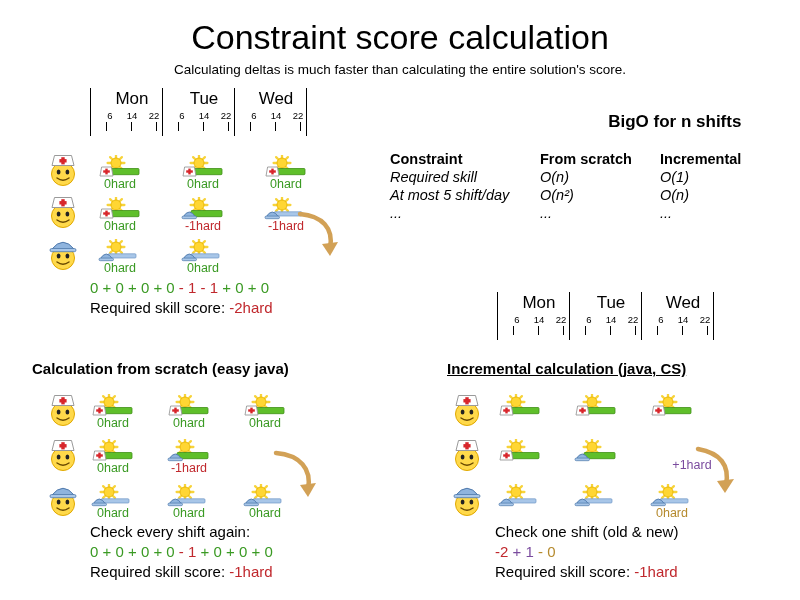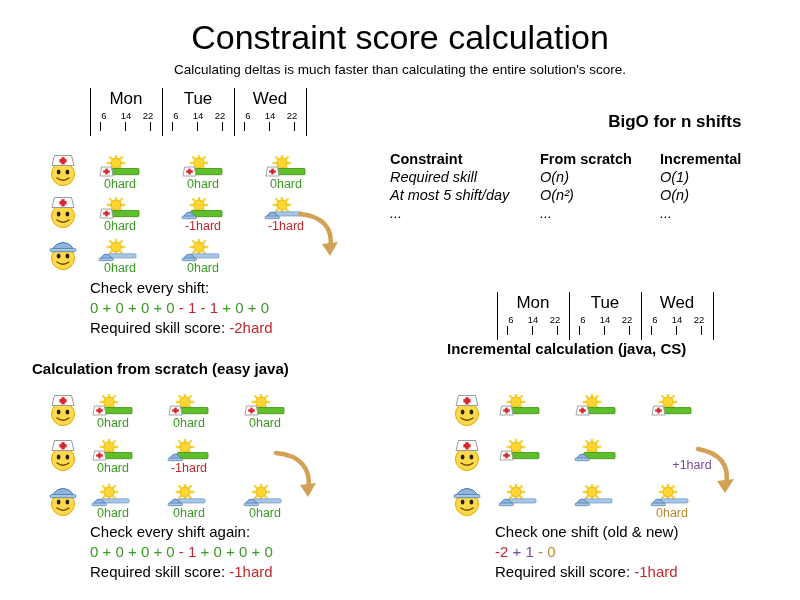--- a/index.html
+++ b/index.html
@@ -18,21 +18,21 @@
     position:absolute;top:18px;left:0;width:800px;text-align:center;
     font-size:34px;font-weight:400;letter-spacing:0px;color:#000;
   }
   #page-subtitle{
     position:absolute;top:62px;left:0;width:800px;text-align:center;
     font-size:13.5px;font-weight:400;color:#000;
   }
   .section-heading{font-size:15px;font-weight:bold;color:#000;}
 
   
-  .timeline{position:absolute;}
+  .timeline{position:absolute;padding-left:6px;}
   .tl-days{display:flex;}
   .tl-day{position:relative;}
   .tl-dayname{
     text-align:center;font-size:17px;line-height:22px;font-weight:400;
   }
   .tl-hours{display:flex;justify-content:space-around;padding:0 3px;}
   .tl-hour{font-size:9.5px;line-height:12px;text-align:center;width:18px;}
   .tl-ticks{position:relative;height:10px;}
   .tl-tick{position:absolute;top:0;width:1px;height:9px;background:#000;}
   .tl-vline{position:absolute;top:0;width:1px;background:#000;}
@@ -282,21 +282,20 @@
         </g>
       </svg><div class="shift-label lbl-green">0hard</div></div>
   </div>
 
 <svg class="abs" style="left:296px;top:208px;" width="48" height="56">
   <path d="M4,6 C26,8 38,20 34,40" stroke="#d2a156" stroke-width="4.5" fill="none" stroke-linecap="round"></path>
   <path d="M26,36 L34,48 L42,34 Z" fill="#d2a156"></path>
 </svg>
 
 <div class="abs" style="left:90px;top:278px;">
-  <div class="txt-line">Check every shift:</div>
   <div class="txt-line" id="top-sum"><span class="sum-green">0</span><span class="sum-green"> + </span><span class="sum-green">0</span><span class="sum-green"> + </span><span class="sum-green">0</span><span class="sum-green"> + </span><span class="sum-green">0</span><span class="sum-red"> - </span><span class="sum-red">1</span><span class="sum-red"> - </span><span class="sum-red">1</span><span class="sum-green"> + </span><span class="sum-green">0</span><span class="sum-green"> + </span><span class="sum-green">0</span></div>
   <div class="txt-line"><span>Required skill score: </span><span class="sum-red">-2hard</span></div>
 </div>
 
 <div class="abs" style="left:390px;top:112px;">
   <div id="bigo-title">BigO for n shifts</div>
   <table id="bigo-table" style="margin-top:18px;">
     <thead>
         <tr id="bigo-head">
           <th class="c0">Constraint</th>
@@ -318,21 +317,21 @@
         <tr>
           <td class="c0">...</td>
           <td class="c1">...</td>
           <td class="c2">...</td>
         </tr>
       </tbody>
   </table>
 </div>
 
 <div class="section-heading abs" style="left:32px;top:360px;text-align:center;">Calculation from scratch (easy java)</div>
-<div class="section-heading abs" style="left:447px;top:340px;">Incremental calculation (java, CS)</div>
+<div class="section-heading abs" style="left:447px;top:360px;text-decoration:underline;">Incremental calculation (java, CS)</div>
 
 <div class="timeline" id="timeline-bottom" style="left: 497px; top: 292px; width: 216px; height: 48px;">
     <div class="tl-days">
       <div class="tl-day" style="width:72px">
         <div class="tl-dayname">Mon</div>
         <div class="tl-hours">
           <div class="tl-hour">6</div>
           <div class="tl-hour">14</div>
           <div class="tl-hour">22</div>
         </div>

